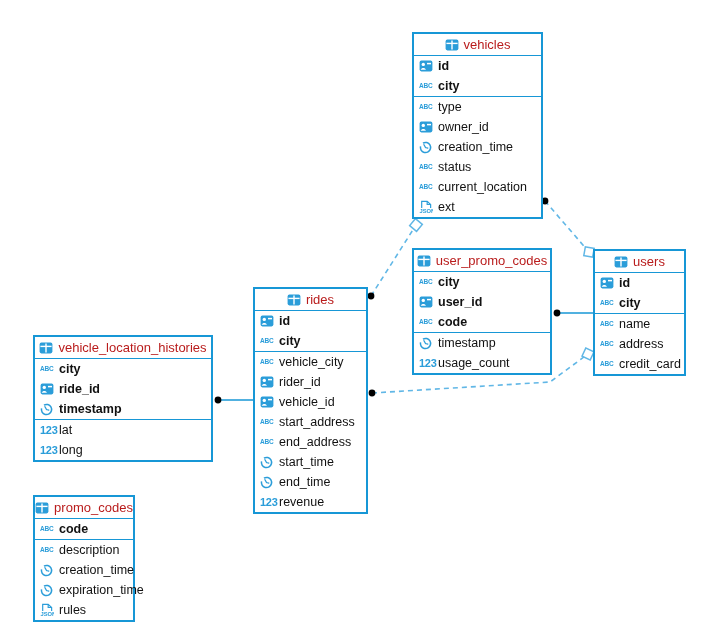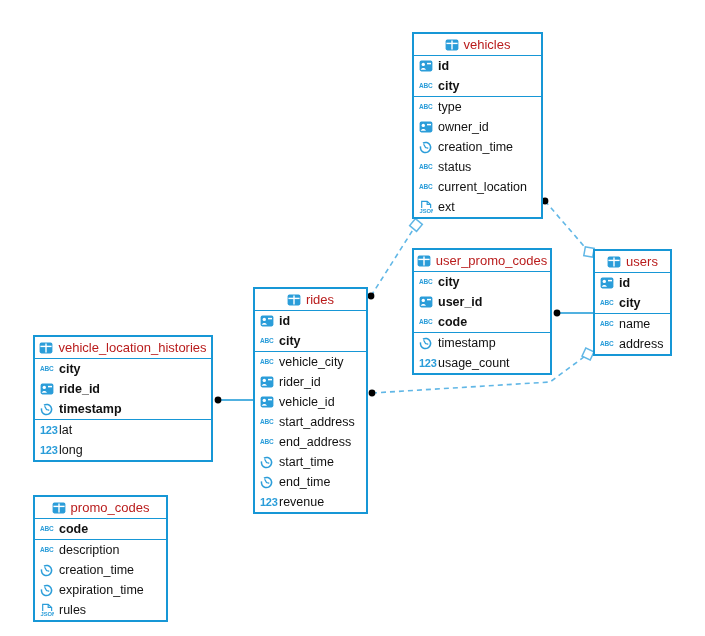--- a/index.html
+++ b/index.html
@@ -175,21 +175,21 @@
             <span>timestamp</span>
           </div>
           <div class="col-row">
             <span class="cicon">
               <span class="nicon">123</span>
             </span>
             <span>usage_count</span>
           </div>
         </div>
       </div>
-      <div class="db-table" style="left: 593px; top: 249px; width: 79px;">
+      <div class="db-table" style="left: 593px; top: 249px; width: 93px;">
         <div class="tbl-header">
           <span class="hicon">
             <svg width="14" height="12" viewBox="0 0 14 12">
       <rect x="0.6" y="0.6" width="12.8" height="10.8" rx="1.8" fill="#2b9dd9"></rect>
       <line x1="1.4" y1="4.4" x2="12.6" y2="4.4" stroke="#fff" stroke-width="1.4"></line>
       <line x1="7" y1="1.4" x2="7" y2="10.6" stroke="#fff" stroke-width="1.4"></line>
             </svg>
           </span>
           <span>users</span>
         </div>
@@ -218,20 +218,26 @@
               <span class="ticon">ABC</span>
             </span>
             <span>name</span>
           </div>
           <div class="col-row">
             <span class="cicon">
               <span class="ticon">ABC</span>
             </span>
             <span>address</span>
           </div>
+          <div class="col-row">
+            <span class="cicon">
+              <span class="ticon">ABC</span>
+            </span>
+            <span>credit_card</span>
+          </div>
         </div>
       </div>
       <div class="db-table" style="left: 253px; top: 287px; width: 115px;">
         <div class="tbl-header">
           <span class="hicon">
             <svg width="14" height="12" viewBox="0 0 14 12">
       <rect x="0.6" y="0.6" width="12.8" height="10.8" rx="1.8" fill="#2b9dd9"></rect>
       <line x1="1.4" y1="4.4" x2="12.6" y2="4.4" stroke="#fff" stroke-width="1.4"></line>
       <line x1="7" y1="1.4" x2="7" y2="10.6" stroke="#fff" stroke-width="1.4"></line>
             </svg>
@@ -371,21 +377,21 @@
             <span>lat</span>
           </div>
           <div class="col-row">
             <span class="cicon">
               <span class="nicon">123</span>
             </span>
             <span>long</span>
           </div>
         </div>
       </div>
-      <div class="db-table" style="left: 33px; top: 495px; width: 135px;">
+      <div class="db-table" style="left: 33px; top: 495px; width: 102px;">
         <div class="tbl-header">
           <span class="hicon">
             <svg width="14" height="12" viewBox="0 0 14 12">
       <rect x="0.6" y="0.6" width="12.8" height="10.8" rx="1.8" fill="#2b9dd9"></rect>
       <line x1="1.4" y1="4.4" x2="12.6" y2="4.4" stroke="#fff" stroke-width="1.4"></line>
       <line x1="7" y1="1.4" x2="7" y2="10.6" stroke="#fff" stroke-width="1.4"></line>
             </svg>
           </span>
           <span>promo_codes</span>
         </div>

